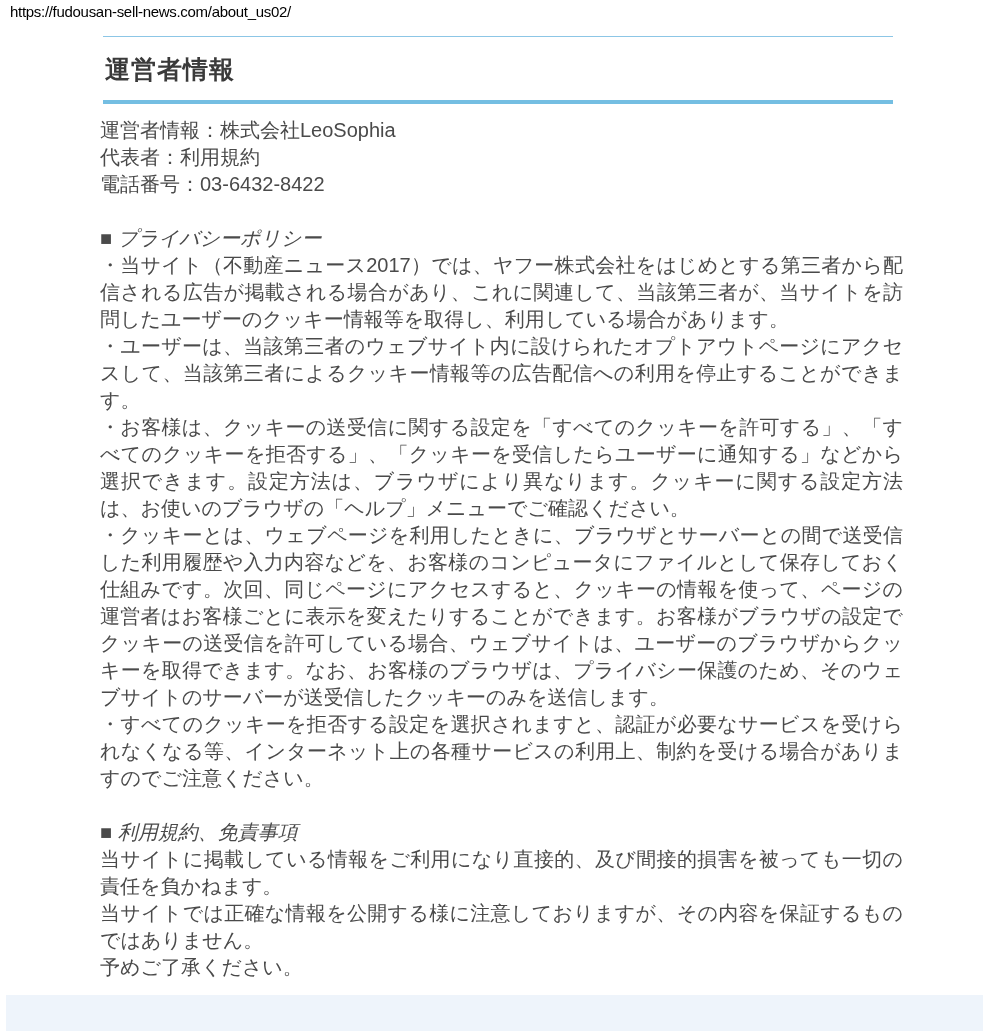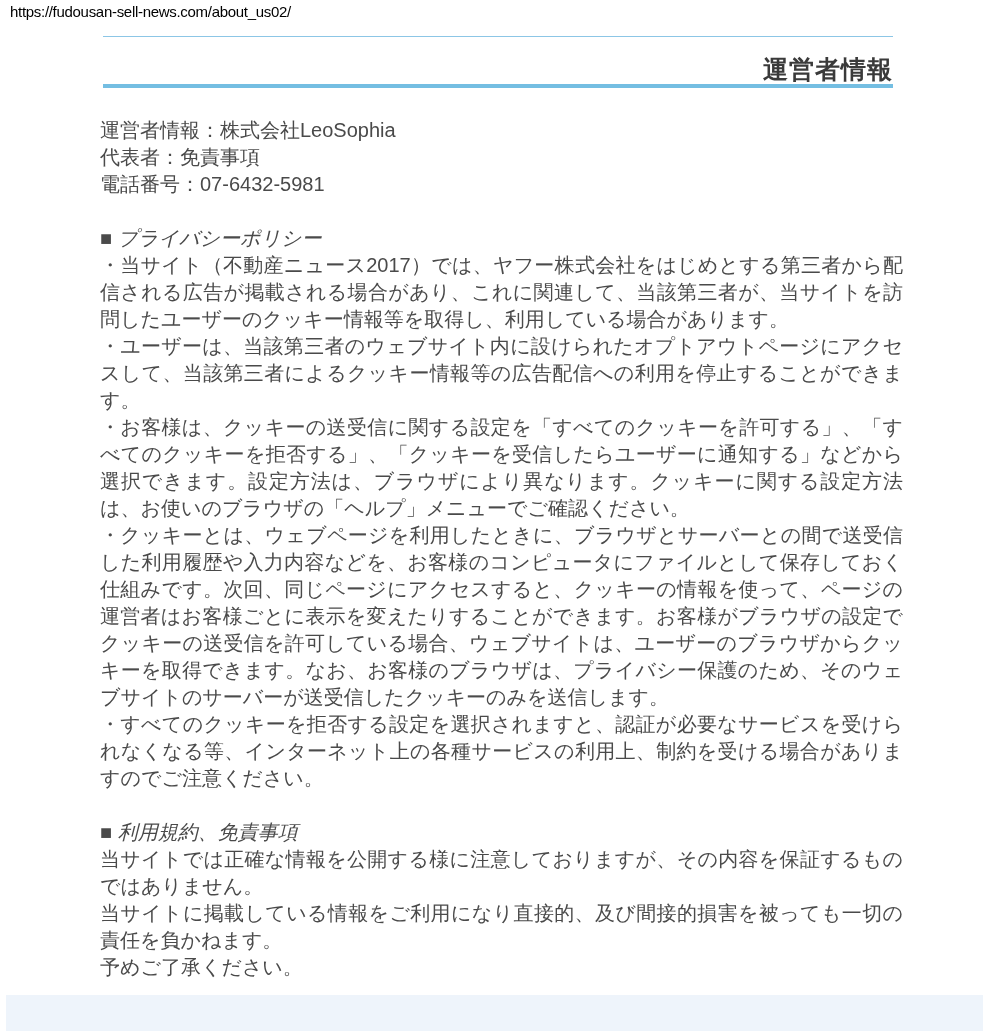--- a/index.html
+++ b/index.html
@@ -22,22 +22,21 @@
     letter-spacing: -0.3px;
     white-space: nowrap;
   }
   .title-block {
     position: absolute;
     top: 36px;
     left: 97px;
     width: 790px;
     border-top: 1px solid #8cc6e6;
     border-bottom: 4px solid #74bee2;
-    padding: 18px 0 1px 2px;
-    text-align: right;
+    padding: 18px 0 17px 2px;
   }
   .page-title {
     margin: 0;
     font-size: 25px;
     line-height: 28px;
     font-weight: bold;
     color: #3a3a3a;
     letter-spacing: 1px;
   }
   .body-text {
@@ -67,31 +66,31 @@
 <div class="page">
 
   <div class="url-bar">https://fudousan-sell-news.com/about_us02/</div>
 
   <div class="title-block">
     <h1 class="page-title">運営者情報</h1>
   </div>
 
   <div class="body-text">
     <p>運営者情報：株式会社LeoSophia</p>
-    <p>代表者：免責事項</p>
-    <p>電話番号：07-6432-5981</p>
+    <p>代表者：利用規約</p>
+    <p>電話番号：03-6432-8422</p>
 
     <p class="sec-gap">■ プライバシーポリシー</p>
     <p>・当サイト（不動産ニュース2017）では、ヤフー株式会社をはじめとする第三者から配信される広告が掲載される場合があり、これに関連して、当該第三者が、当サイトを訪問したユーザーのクッキー情報等を取得し、利用している場合があります。</p>
     <p>・ユーザーは、当該第三者のウェブサイト内に設けられたオプトアウトページにアクセスして、当該第三者によるクッキー情報等の広告配信への利用を停止することができます。</p>
     <p>・お客様は、クッキーの送受信に関する設定を「すべてのクッキーを許可する」、「すべてのクッキーを拒否する」、「クッキーを受信したらユーザーに通知する」などから選択できます。設定方法は、ブラウザにより異なります。クッキーに関する設定方法は、お使いのブラウザの「ヘルプ」メニューでご確認ください。</p>
     <p>・クッキーとは、ウェブページを利用したときに、ブラウザとサーバーとの間で送受信した利用履歴や入力内容などを、お客様のコンピュータにファイルとして保存しておく仕組みです。次回、同じページにアクセスすると、クッキーの情報を使って、ページの運営者はお客様ごとに表示を変えたりすることができます。お客様がブラウザの設定でクッキーの送受信を許可している場合、ウェブサイトは、ユーザーのブラウザからクッキーを取得できます。なお、お客様のブラウザは、プライバシー保護のため、そのウェブサイトのサーバーが送受信したクッキーのみを送信します。</p>
     <p>・すべてのクッキーを拒否する設定を選択されますと、認証が必要なサービスを受けられなくなる等、インターネット上の各種サービスの利用上、制約を受ける場合がありますのでご注意ください。</p>
 
     <p class="sec-gap">■ 利用規約、免責事項</p>
+    <p>当サイトに掲載している情報をご利用になり直接的、及び間接的損害を被っても一切の責任を負かねます。</p>
     <p>当サイトでは正確な情報を公開する様に注意しておりますが、その内容を保証するものではありません。</p>
-    <p>当サイトに掲載している情報をご利用になり直接的、及び間接的損害を被っても一切の責任を負かねます。</p>
     <p>予めご了承ください。</p>
   </div>
 
   <div class="footer-band"></div>
 
 </div>
 
 </body></html>

